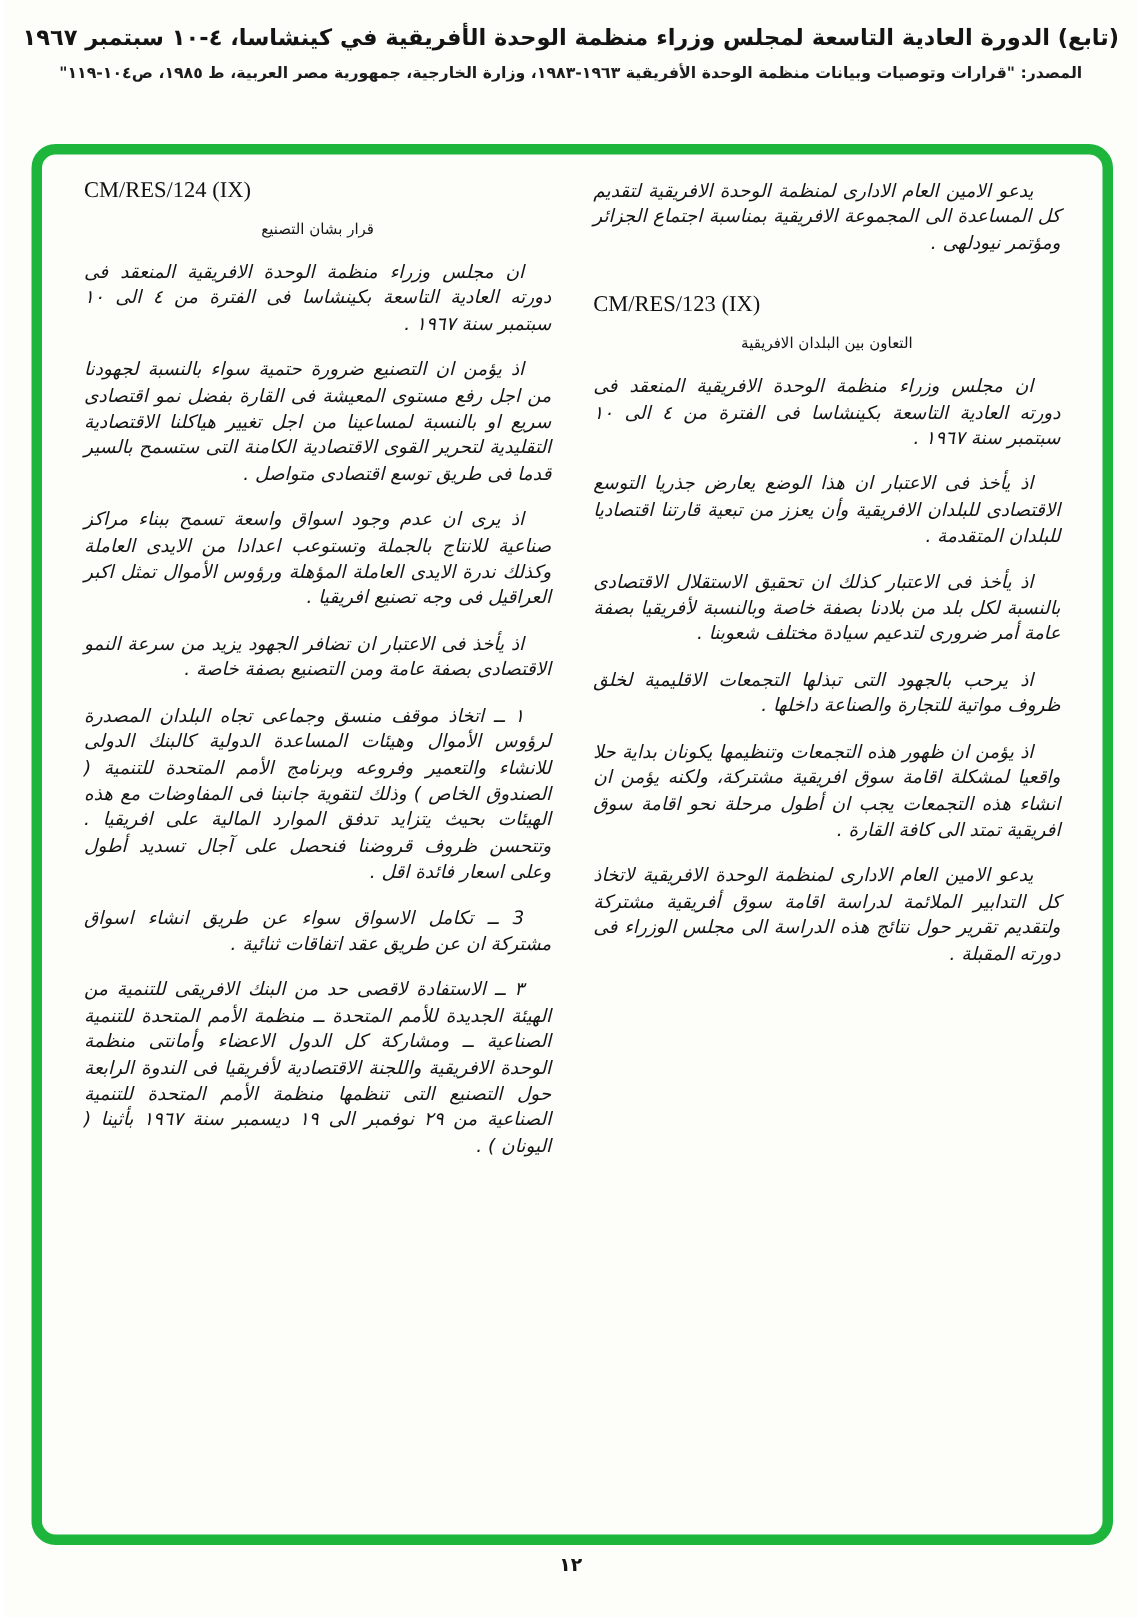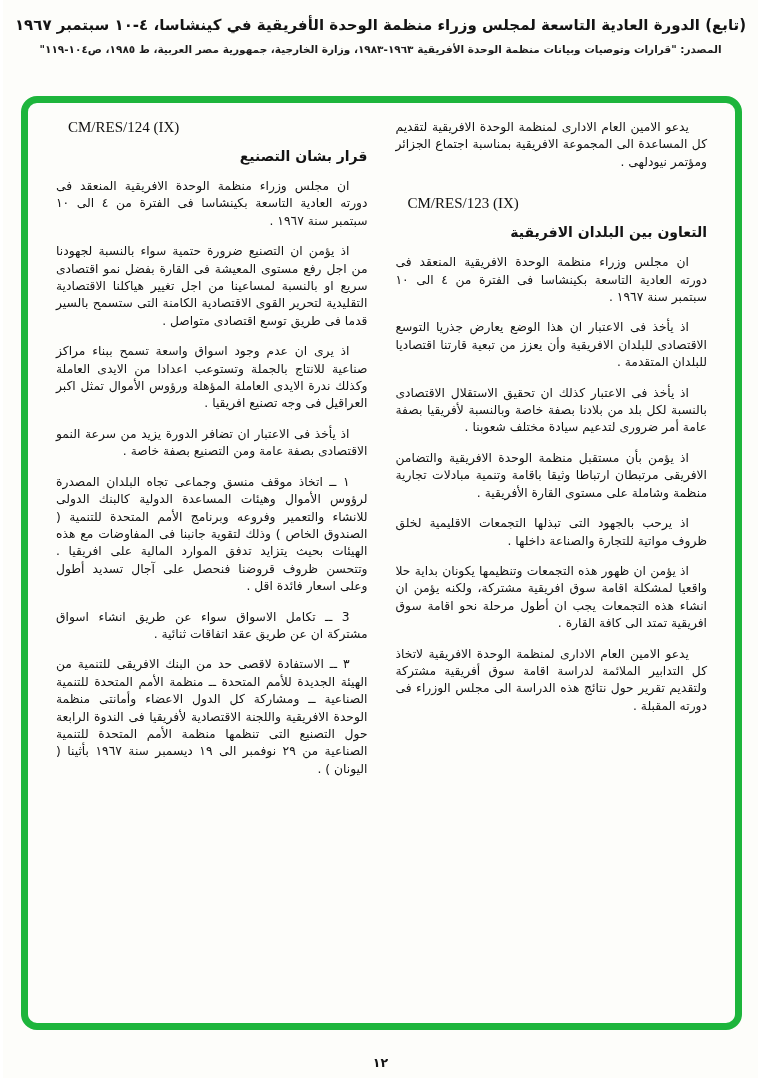--- a/index.html
+++ b/index.html
@@ -28,35 +28,36 @@
     gap:28px;
     padding:16px 28px 0 28px;
     height:100%; box-sizing:border-box;
     overflow:hidden;
   }
   .col { flex:1 1 0; min-width:0; }
   .code {
     direction:ltr; text-align:left;
     font-family:"Liberation Serif", serif;
     font-size:15px; color:#111;
-    margin:0 0 8px 12px;
+    margin:0 0 8px 0;
   }
   .col-right .code { margin-top:24px; }
   .res-title {
-    text-align:right; font-weight:bold;
-    font-size:14px; margin:12px 0 14px 0;
+    text-align:center; font-weight:normal;
+    font-size:10px; margin:12px 0 14px 0;
   }
   p.body {
     font-size:12.3px; line-height:17.4px;
     text-align:justify; text-indent:18px;
     margin:0 0 13px 0;
+    font-style:italic;
   }
   p.recommend { text-indent:0; margin-bottom:8px; }
   .page-number {
-    position:absolute; bottom:8px; left:0; right:0;
+    position:absolute; bottom:28px; left:0; right:0;
     text-align:center; font-weight:bold; font-size:12.5px;
   }
 </style>
 </head>
 <body>
 
 <div class="page">
 
   <div class="header">
     <div class="header-line1">(تابع) الدورة العادية التاسعة لمجلس وزراء منظمة الوحدة الأفريقية في كينشاسا، ٤-١٠ سبتمبر ١٩٦٧</div>
@@ -66,33 +67,32 @@
   <div class="frame">
     <div class="columns">
 
       <div class="col col-right">
         <p class="body">يدعو الامين العام الادارى لمنظمة الوحدة الافريقية لتقديم كل المساعدة الى المجموعة الافريقية بمناسبة اجتماع الجزائر ومؤتمر نيودلهى .</p>
         <div class="code">CM/RES/123 (IX)</div>
         <div class="res-title">التعاون بين البلدان الافريقية</div>
         <p class="body">ان مجلس وزراء منظمة الوحدة الافريقية المنعقد فى دورته العادية التاسعة بكينشاسا فى الفترة من ٤ الى ١٠ سبتمبر سنة ١٩٦٧ .</p>
         <p class="body">اذ يأخذ فى الاعتبار ان هذا الوضع يعارض جذريا التوسع الاقتصادى للبلدان الافريقية وأن يعزز من تبعية قارتنا اقتصاديا للبلدان المتقدمة .</p>
         <p class="body">اذ يأخذ فى الاعتبار كذلك ان تحقيق الاستقلال الاقتصادى بالنسبة لكل بلد من بلادنا بصفة خاصة وبالنسبة لأفريقيا بصفة عامة أمر ضرورى لتدعيم سيادة مختلف شعوبنا .</p>
-        <p class="body">اذ يؤمن بأن مستقبل منظمة الوحدة الافريقية والتضامن الافريقى مرتبطان ارتباطا وثيقا باقامة وتنمية مبادلات تجارية منظمة وشاملة على مستوى القارة الأفريقية .</p>
         <p class="body">اذ يرحب بالجهود التى تبذلها التجمعات الاقليمية لخلق ظروف مواتية للتجارة والصناعة داخلها .</p>
         <p class="body">اذ يؤمن ان ظهور هذه التجمعات وتنظيمها يكونان بداية حلا واقعيا لمشكلة اقامة سوق افريقية مشتركة، ولكنه يؤمن ان انشاء هذه التجمعات يجب ان أطول مرحلة نحو اقامة سوق افريقية تمتد الى كافة القارة .</p>
         <p class="body">يدعو الامين العام الادارى لمنظمة الوحدة الافريقية لاتخاذ كل التدابير الملائمة لدراسة اقامة سوق أفريقية مشتركة ولتقديم تقرير حول نتائج هذه الدراسة الى مجلس الوزراء فى دورته المقبلة .</p>
       </div>
 
       <div class="col col-left">
         <div class="code">CM/RES/124 (IX)</div>
         <div class="res-title">قرار بشان التصنيع</div>
         <p class="body">ان مجلس وزراء منظمة الوحدة الافريقية المنعقد فى دورته العادية التاسعة بكينشاسا فى الفترة من ٤ الى ١٠ سبتمبر سنة ١٩٦٧ .</p>
         <p class="body">اذ يؤمن ان التصنيع ضرورة حتمية سواء بالنسبة لجهودنا من اجل رفع مستوى المعيشة فى القارة بفضل نمو اقتصادى سريع او بالنسبة لمساعينا من اجل تغيير هياكلنا الاقتصادية التقليدية لتحرير القوى الاقتصادية الكامنة التى ستسمح بالسير قدما فى طريق توسع اقتصادى متواصل .</p>
         <p class="body">اذ يرى ان عدم وجود اسواق واسعة تسمح ببناء مراكز صناعية للانتاج بالجملة وتستوعب اعدادا من الايدى العاملة وكذلك ندرة الايدى العاملة المؤهلة ورؤوس الأموال تمثل اكبر العراقيل فى وجه تصنيع افريقيا .</p>
-        <p class="body">اذ يأخذ فى الاعتبار ان تضافر الدورة يزيد من سرعة النمو الاقتصادى بصفة عامة ومن التصنيع بصفة خاصة .</p>
+        <p class="body">اذ يأخذ فى الاعتبار ان تضافر الجهود يزيد من سرعة النمو الاقتصادى بصفة عامة ومن التصنيع بصفة خاصة .</p>
         <p class="body">١ ــ اتخاذ موقف منسق وجماعى تجاه البلدان المصدرة لرؤوس الأموال وهيئات المساعدة الدولية كالبنك الدولى للانشاء والتعمير وفروعه وبرنامج الأمم المتحدة للتنمية ( الصندوق الخاص ) وذلك لتقوية جانبنا فى المفاوضات مع هذه الهيئات بحيث يتزايد تدفق الموارد المالية على افريقيا . وتتحسن ظروف قروضنا فنحصل على آجال تسديد أطول وعلى اسعار فائدة اقل .</p>
         <p class="body">3 ــ تكامل الاسواق سواء عن طريق انشاء اسواق مشتركة ان عن طريق عقد اتفاقات ثنائية .</p>
         <p class="body">٣ ــ الاستفادة لاقصى حد من البنك الافريقى للتنمية من الهيئة الجديدة للأمم المتحدة ــ منظمة الأمم المتحدة للتنمية الصناعية ــ ومشاركة كل الدول الاعضاء وأمانتى منظمة الوحدة الافريقية واللجنة الاقتصادية لأفريقيا فى الندوة الرابعة حول التصنيع التى تنظمها منظمة الأمم المتحدة للتنمية الصناعية من ٢٩ نوفمبر الى ١٩ ديسمبر سنة ١٩٦٧ بأثينا ( اليونان ) .</p>
       </div>
 
     </div>
   </div>
 
   <div class="page-number">١٢</div>
 

